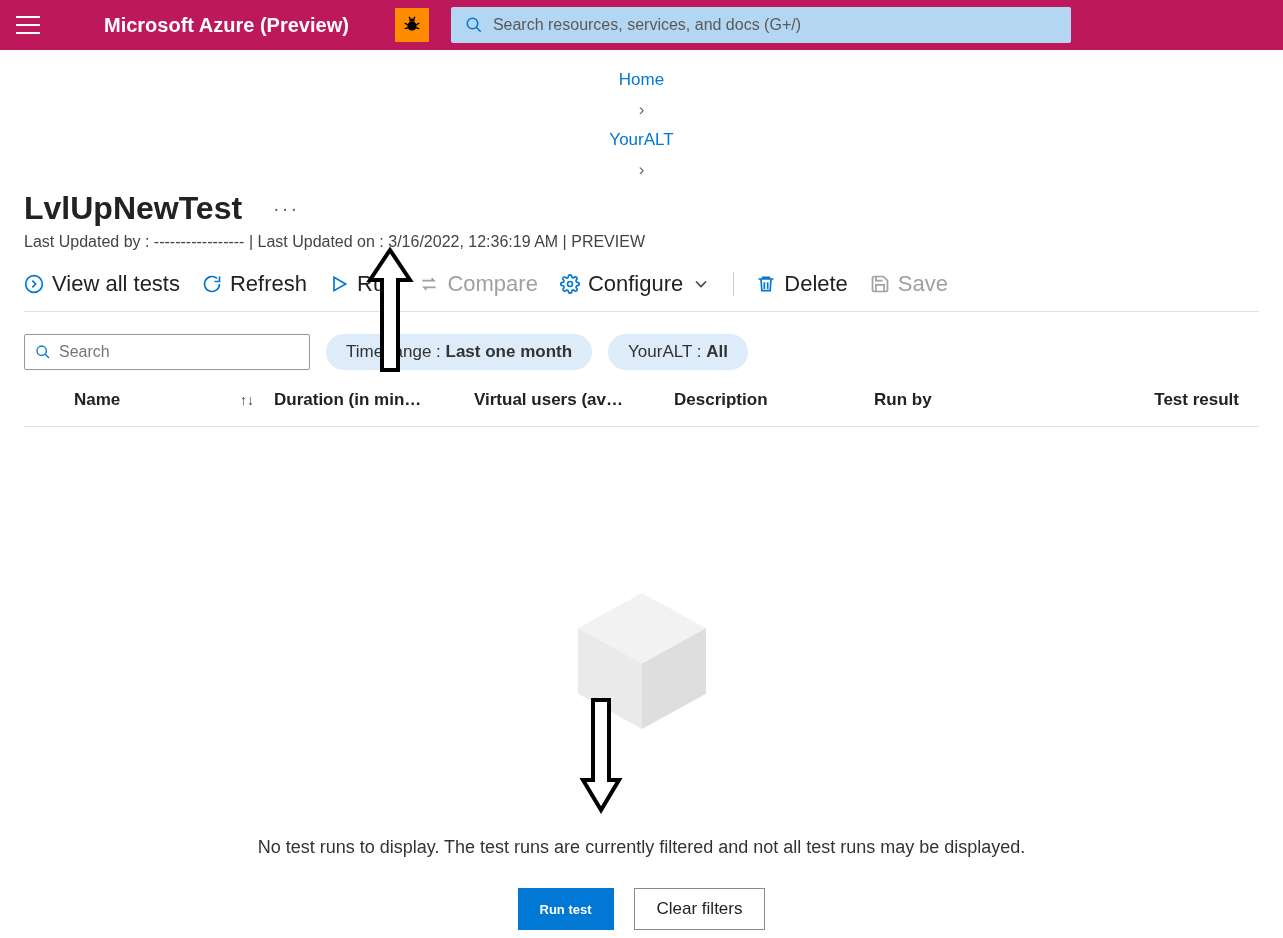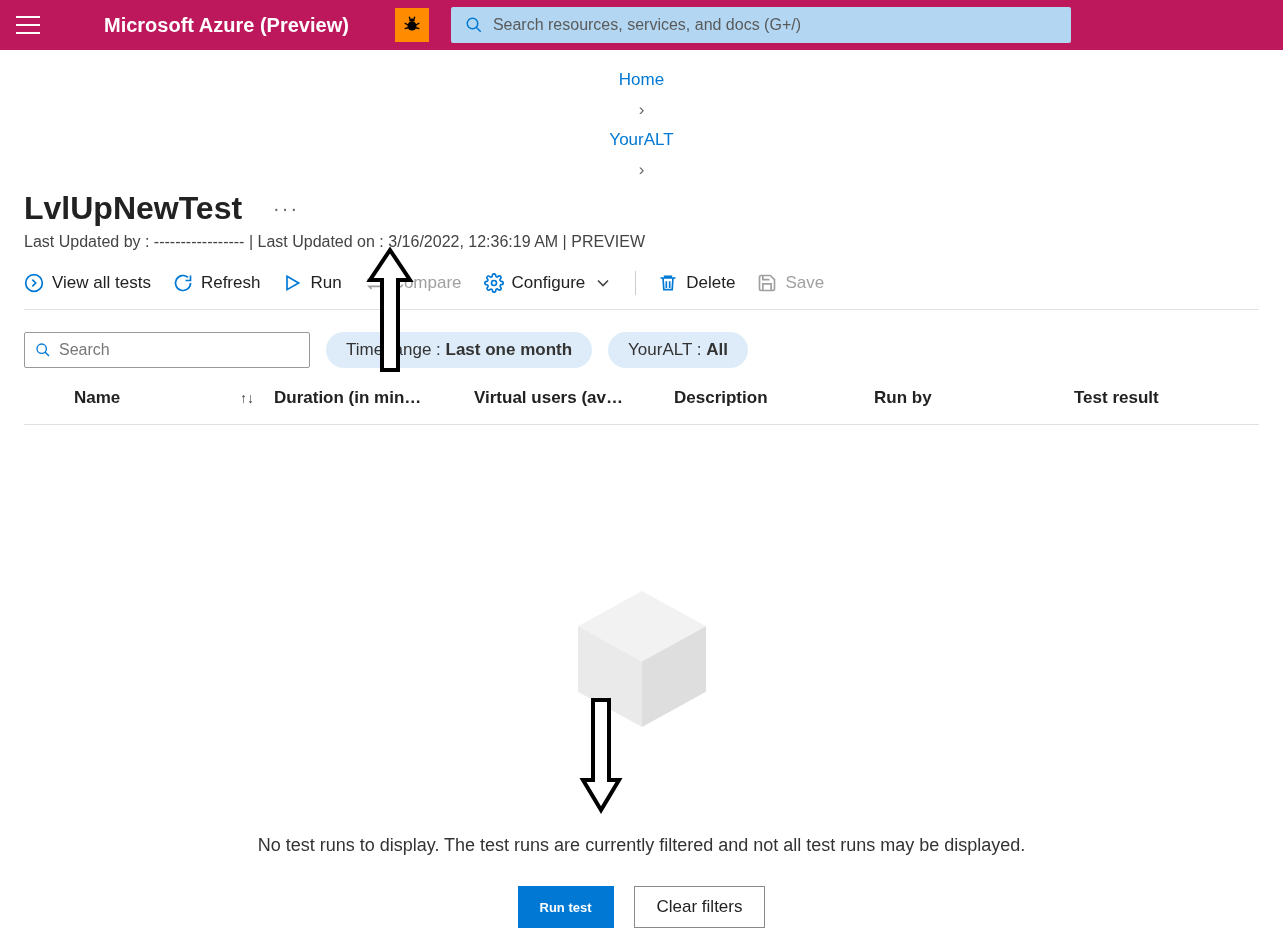--- a/index.html
+++ b/index.html
@@ -26,41 +26,41 @@
     
     .title-row { display: flex; align-items: center; gap: 31px; }
     .page-title { font-size: 32px; font-weight: 600; color: #222; }
     .title-more { color: #666; font-size: 20px; letter-spacing: 2px; }
     
     
     .subtitle { font-size: 16px; color: #444; margin-top: 6px; }
     
     
     .toolbar { display: flex; align-items: center; gap: 22px; margin-top: 20px; padding-bottom: 14px; border-bottom: 1px solid #e1e1e1; }
-    .tool-btn { display: flex; align-items: center; gap: 8px; font-size: 17px; color: #222; cursor: pointer; background: none; border: none; }
+    .tool-btn { display: flex; align-items: center; gap: 8px; font-size: 22px; color: #222; cursor: pointer; background: none; border: none; }
     .tool-btn.disabled { color: #a0a0a0; cursor: default; }
     .tool-btn svg { width: 20px; height: 20px; }
     .tool-divider { width: 1px; height: 24px; background: #ccc; }
     
     
     .filter-row { display: flex; align-items: center; gap: 16px; margin-top: 22px; }
     .search-filter { width: 286px; height: 36px; border: 1px solid #999; border-radius: 2px; display: flex; align-items: center; padding: 0 10px; gap: 8px; }
     .search-filter input { flex: 1; border: none; outline: none; font-size: 16px; }
     .search-filter input::placeholder { color: #777; }
     .pill { background: #deecf9; color: #333; padding: 8px 20px; border-radius: 20px; font-size: 17px; cursor: pointer; }
     .pill b { font-weight: 700; }
     
     
     .table-header { display: flex; align-items: center; padding: 20px 0 16px 50px; border-bottom: 1px solid #e1e1e1; font-size: 17px; font-weight: 600; color: #222; }
     .th-name { width: 200px; display: flex; align-items: center; gap: 4px; justify-content: space-between; padding-right: 20px;}
     .th-duration { width: 200px; }
     .th-virtual { width: 200px; }
     .th-desc { width: 200px; }
     .th-runby { width: 200px; }
-    .th-result { flex: 1; text-align: left; padding-right: 20px;}
+    .th-result { flex: 1; text-align: right; padding-right: 20px;}
     .sort-icon { font-size: 14px; color: #444; }
     
     
     .empty-state { display: flex; flex-direction: column; align-items: center; margin-top: 150px; }
     .cube-wrap { width: 160px; height: 160px; position: relative; }
     .empty-text { font-size: 18px; color: #333; margin-top: 100px; text-align: center; }
     .empty-buttons { display: flex; gap: 20px; margin-top: 30px; }
     .primary-btn { background: #0078d4; color: #fff; border: none; padding: 10px 22px; font-size: 13px; font-weight: 600; cursor: pointer; }
     .secondary-btn { background: #fff; color: #222; border: 1px solid #8a8a8a; padding: 10px 22px; font-size: 17px; cursor: pointer; }
     

